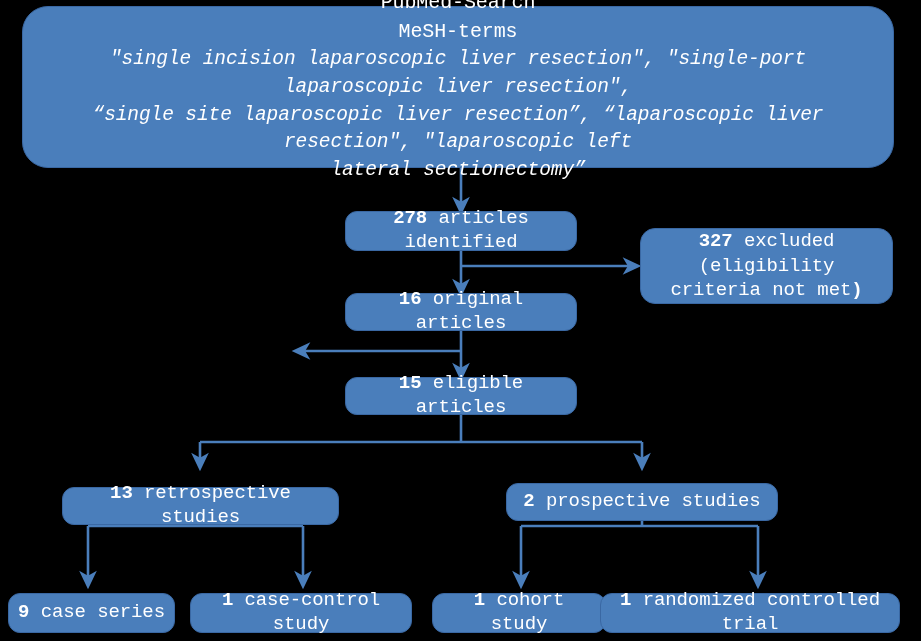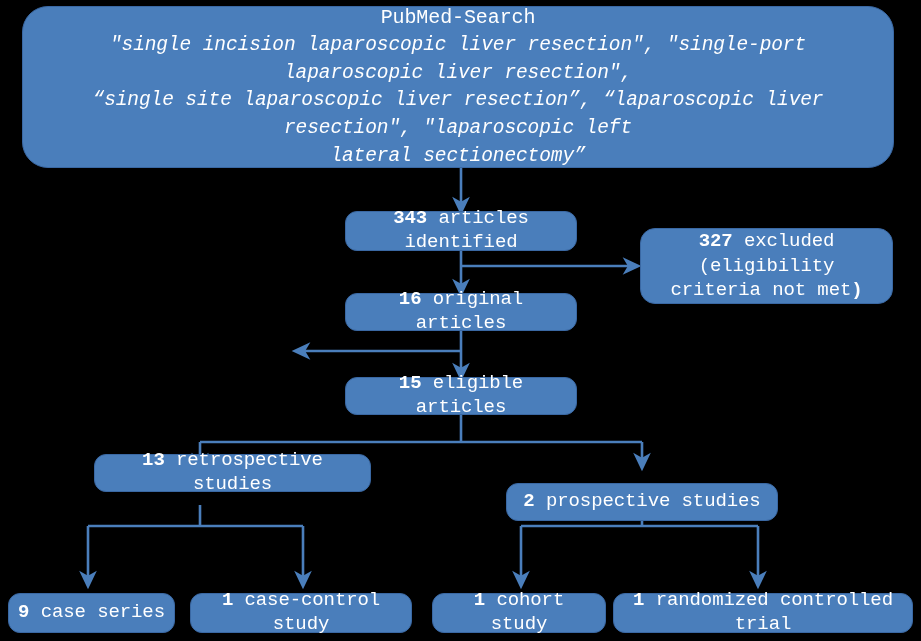--- a/index.html
+++ b/index.html
@@ -96,59 +96,60 @@
     <path d="M303,526 L303,580" stroke="#4a7ebb" stroke-width="2.6" fill="none" marker-end="url(#arrowhead)"></path>
 
     <path d="M642,505 L642,526" stroke="#4a7ebb" stroke-width="2.6" fill="none"></path>
     <path d="M521,526 L758,526" stroke="#4a7ebb" stroke-width="2.6" fill="none"></path>
     <path d="M521,526 L521,580" stroke="#4a7ebb" stroke-width="2.6" fill="none" marker-end="url(#arrowhead)"></path>
     <path d="M758,526 L758,580" stroke="#4a7ebb" stroke-width="2.6" fill="none" marker-end="url(#arrowhead)"></path>
   </svg>
 
   <div class="node search-node" style="left:22px; top:6px; width:872px; height:162px;">
     <span class="txt">PubMed-Search</span>
+    <span class="txt">MeSH-terms</span>
     <span class="txt line-italic">"single incision laparoscopic liver resection", "single-port laparoscopic liver resection",</span>
     <span class="txt line-italic">“single site laparoscopic liver resection”, “laparoscopic liver resection", "laparoscopic left</span>
     <span class="txt line-italic">lateral sectionectomy”</span>
   </div>
 
   <div class="node" style="left:345px; top:211px; width:232px; height:40px;">
-    <span><span class="num">343</span><span> articles identified</span></span>
+    <span><span class="num">278</span><span> articles identified</span></span>
   </div>
 
   <div class="node tall" style="left:640px; top:228px; width:253px; height:76px;">
     <span><span class="num">327</span><span> excluded (eligibility criteria not met</span><span class="num">)</span></span>
   </div>
 
   <div class="node" style="left:345px; top:293px; width:232px; height:38px;">
     <span><span class="num">16</span><span> original articles</span></span>
   </div>
 
 
   <div class="node" style="left:345px; top:377px; width:232px; height:38px;">
     <span><span class="num">15</span><span> eligible articles</span></span>
   </div>
 
-  <div class="node" style="left:62px; top:454px; width:277px; height:38px;margin-left:32px;">
+  <div class="node" style="left:62px; top:487px; width:277px; height:38px;">
     <span><span class="num">13</span><span> retrospective studies</span></span>
   </div>
 
   <div class="node" style="left:506px; top:467px; width:272px; height:38px;margin-top:16px;">
     <span><span class="num">2</span><span> prospective studies</span></span>
   </div>
 
   <div class="node" style="left:8px; top:593px; width:167px; height:40px;">
     <span><span class="num">9</span><span> case series</span></span>
   </div>
 
   <div class="node" style="left:190px; top:593px; width:222px; height:40px;">
     <span><span class="num">1</span><span> case-control study</span></span>
   </div>
 
   <div class="node" style="left:432px; top:593px; width:174px; height:40px;">
     <span><span class="num">1</span><span> cohort study</span></span>
   </div>
 
-  <div class="node" style="left:613px; top:593px; width:300px; height:40px;">
+  <div class="node" style="left:600px; top:593px; width:300px; height:40px;">
     <span><span class="num">1</span><span> randomized controlled trial</span></span>
   </div>
 
 </div>
 
 </body></html>

